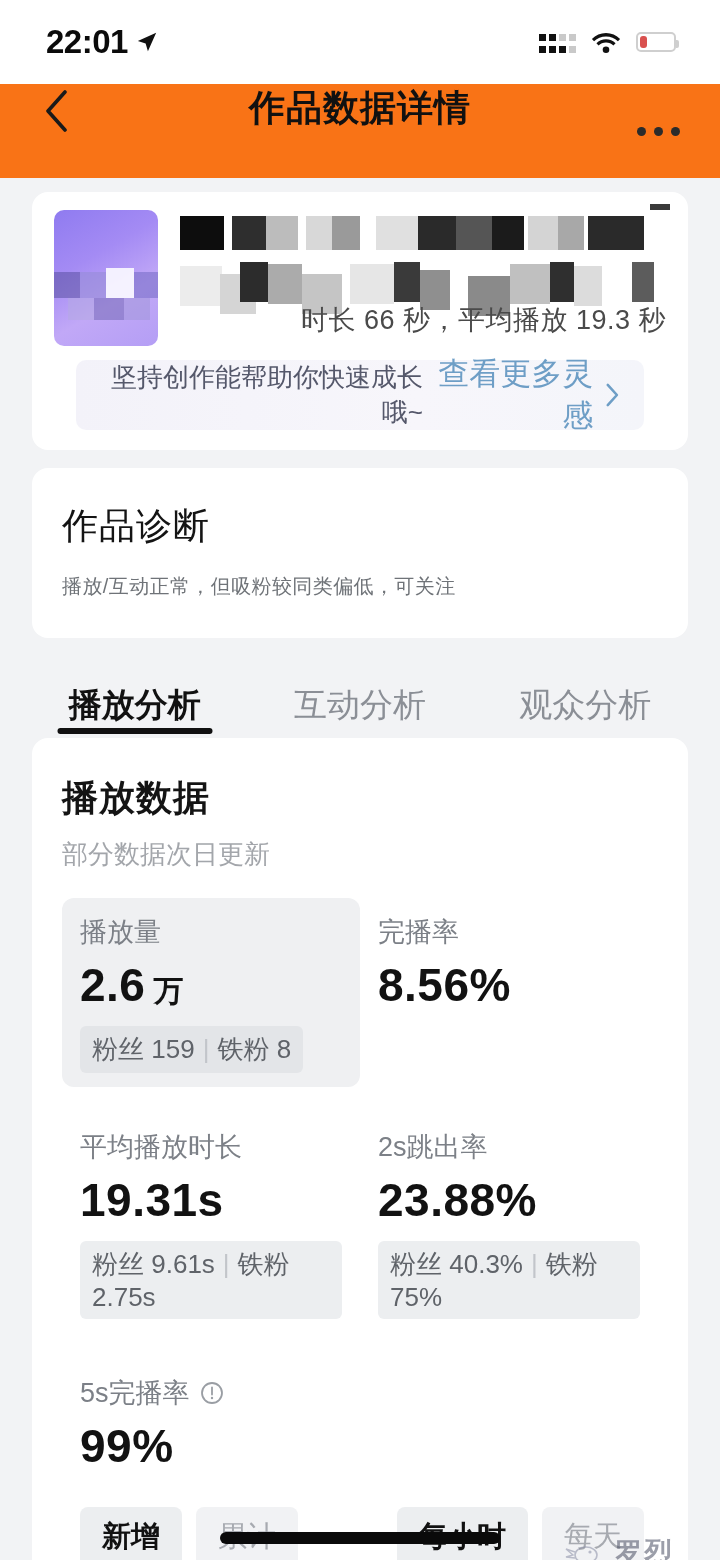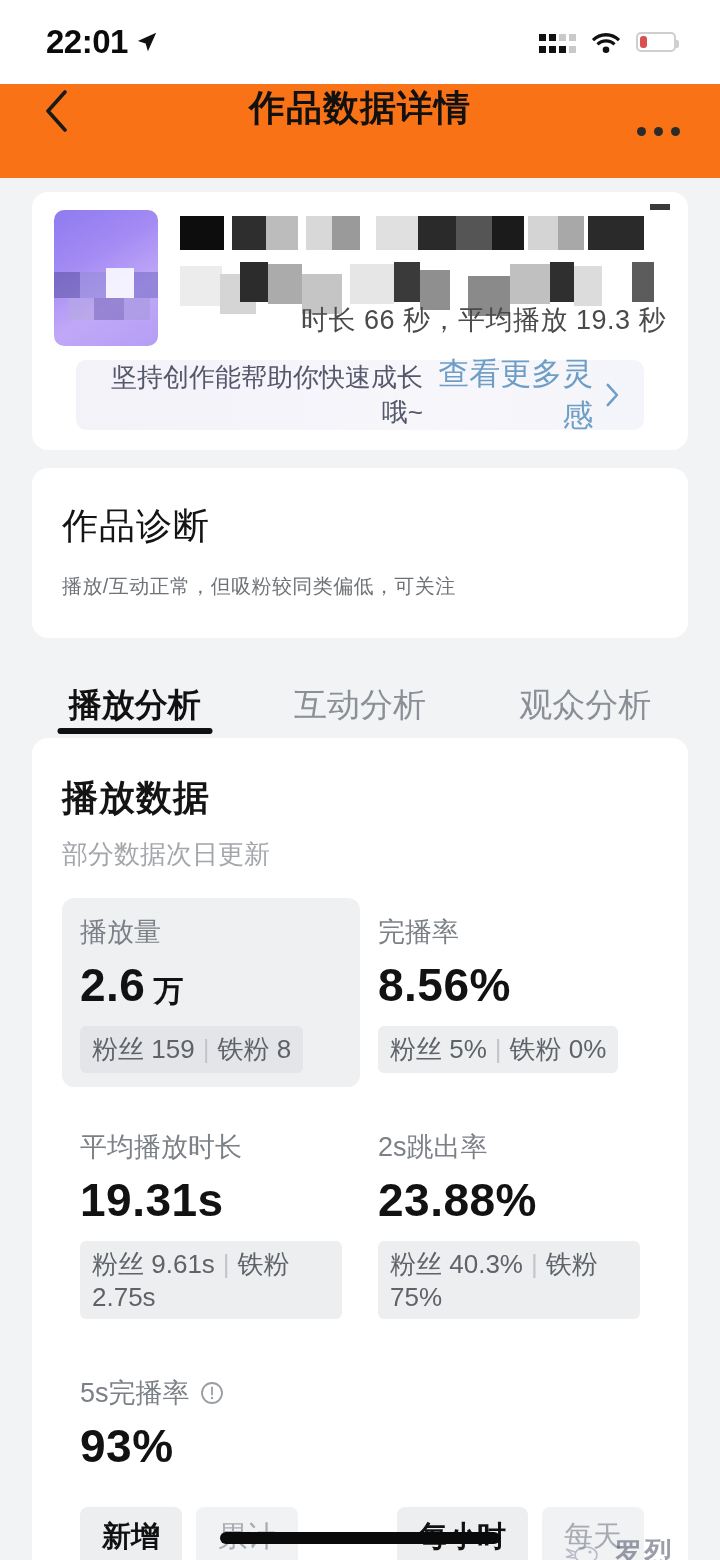--- a/index.html
+++ b/index.html
@@ -263,25 +263,20 @@
             <span>粉丝</span>
             <span>159</span><span class="sep">|</span><span>铁粉</span>
             <span>8</span>
           </div>
         </div>
         <div class="metric">
           <div class="m-label">完播率</div>
           <div class="m-value">
             <span>8.56%</span>
           </div>
-          <div class="m-chip">
-            <span>粉丝</span>
-            <span>5%</span><span class="sep">|</span><span>铁粉</span>
-            <span>0%</span>
-          </div>
         </div>
       </div>
 
       <div class="metric-row" style="margin-top:26px">
         <div class="metric">
           <div class="m-label">平均播放时长</div>
           <div class="m-value">
             <span>19.31s</span>
           </div>
           <div class="m-chip">
@@ -306,21 +301,21 @@
       <div class="metric-row" style="margin-top:26px">
         <div class="metric single-metric">
           <div class="m-label">
             <span>5s完播率</span>
             <svg class="info-i" viewBox="0 0 24 24">
               <circle cx="12" cy="12" r="10" fill="none" stroke="#9a9ea4" stroke-width="1.8"></circle>
               <line x1="12" y1="6.5" x2="12" y2="13.5" stroke="#9a9ea4" stroke-width="1.8" stroke-linecap="round"></line>
               <circle cx="12" cy="17" r="1.2" fill="#9a9ea4"></circle>
             </svg>
           </div>
-          <div class="m-value">93%</div>
+          <div class="m-value">99%</div>
         </div>
       </div>
     </div>
 
     <div class="toggle-row">
       <div class="toggle-group">
         <span class="chip on">新增</span>
         <span class="chip">累计</span>
       </div>
       <div class="toggle-group">

